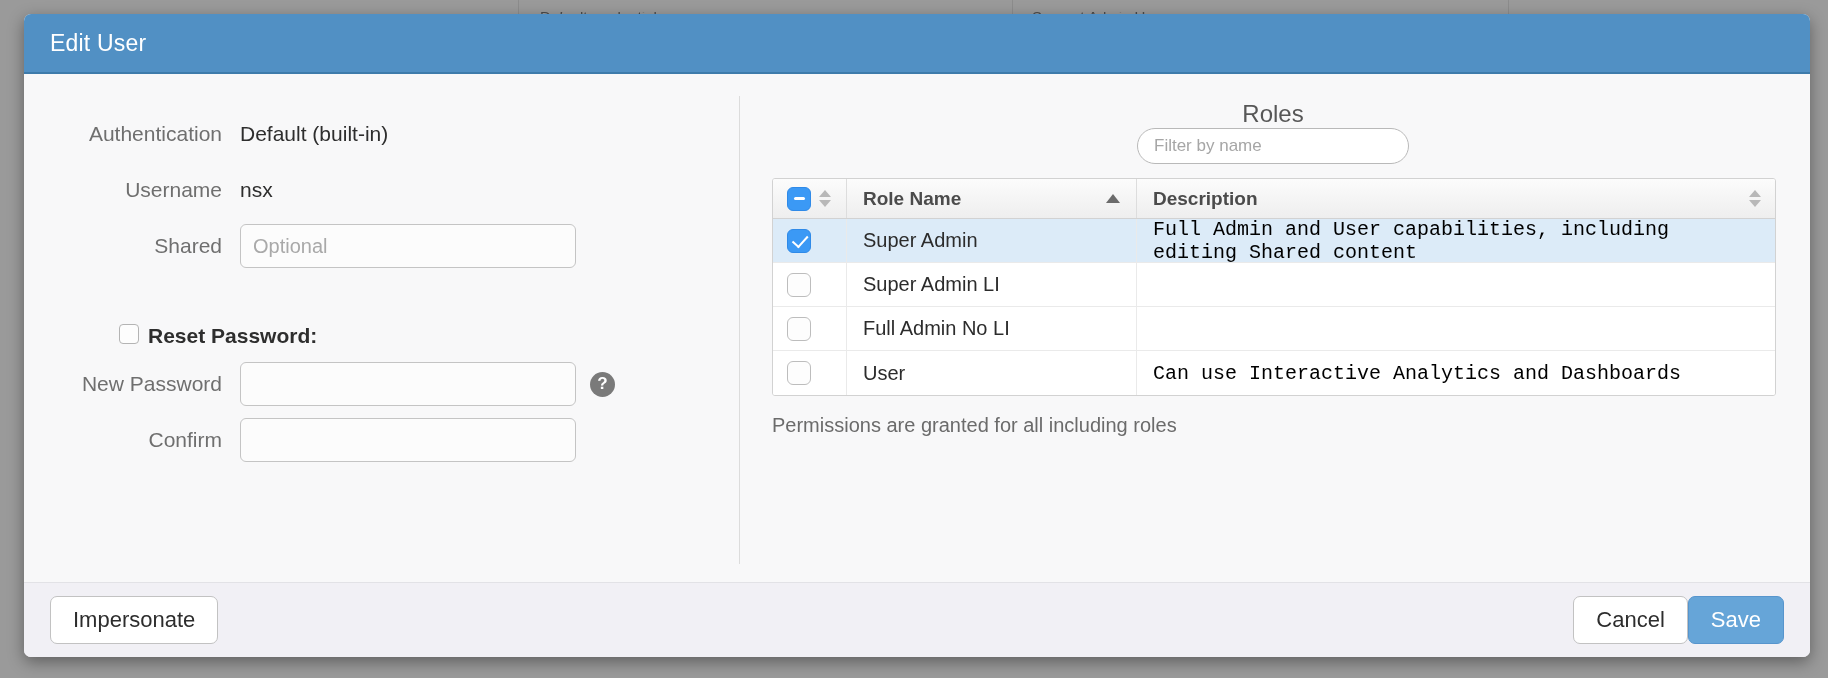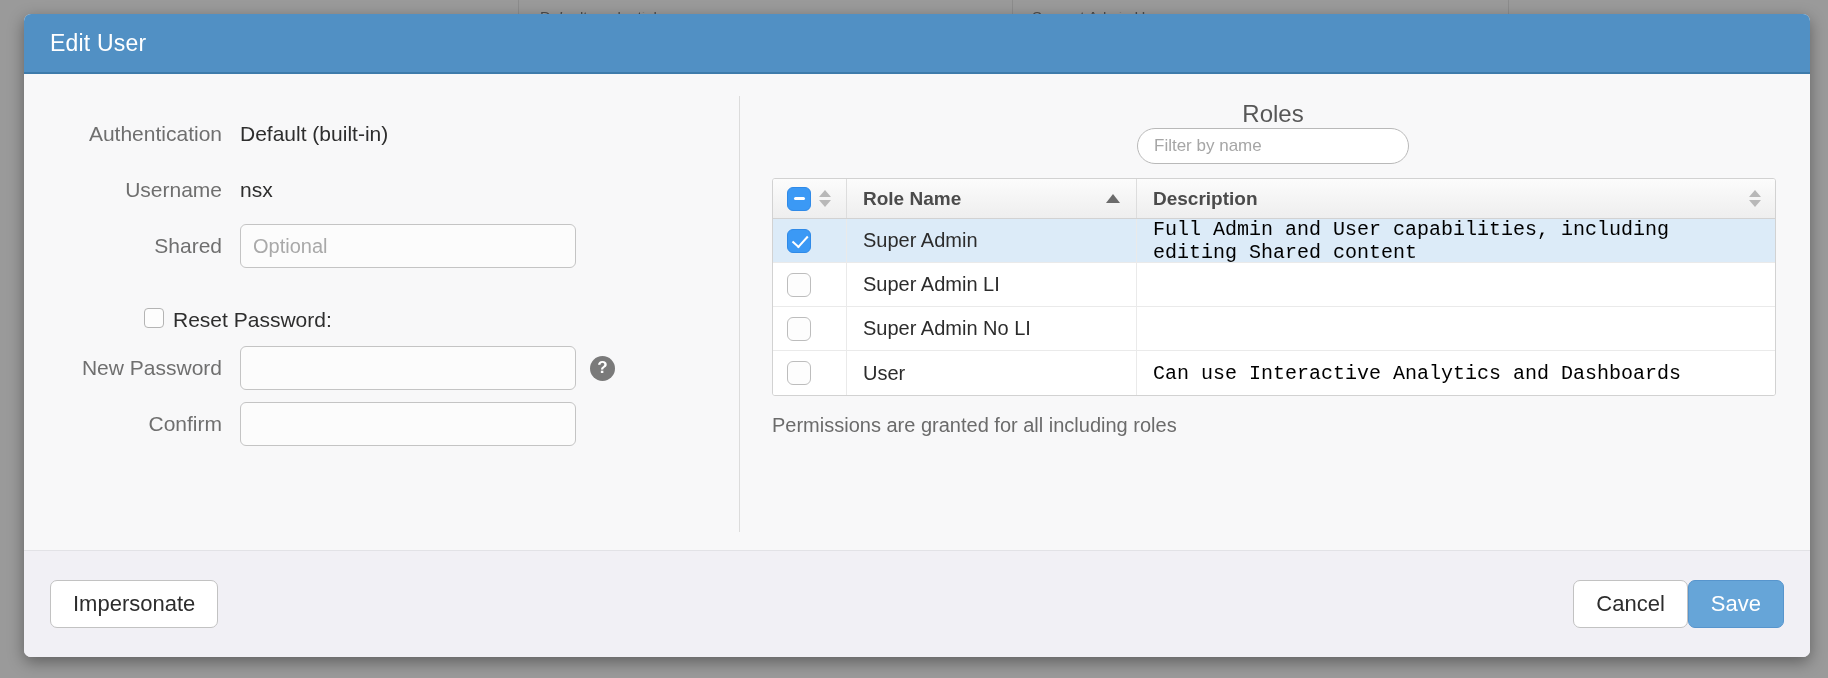--- a/index.html
+++ b/index.html
@@ -109,23 +109,24 @@
     color: #15803d;
     padding: 0 12px;
     font-family: "Liberation Sans", sans-serif;
     outline: none;
   }
   .text-input::placeholder { color: #a9a9a9; }
 
   .reset-row {
     display: flex;
     align-items: center;
-    margin-top: 36px;
+    margin-top: 52px;
     margin-bottom: 10px;
-    padding-left: 120px;
+    padding-left: 95px;
+    font-weight: bold;
   }
   .reset-row .cb-wrap { margin-right: 9px; }
   .reset-label {
     font-size: 21px;
     color: #2e2e2e;
   }
 
   
   .cb-plain {
     width: 20px; height: 20px;
@@ -314,21 +315,21 @@
 
   #roles-note {
     margin-top: 18px;
     font-size: 20px;
     color: #6b6b6b;
   }
 
   
   #modal-footer {
     flex: 0 0 auto;
-    height: 107px;
+    height: 75px;
     background: #f1f0f5;
     border-top: 1px solid #e2e2e6;
     display: flex;
     align-items: center;
     justify-content: space-between;
     padding: 0 26px;
   }
   .footer-right { display: flex; }
 
   .btn {
@@ -453,21 +454,21 @@
             <span class="cb-round"></span>
           </div>
           <div class="td-name">Super Admin LI</div>
           <div class="td-desc"></div>
         </div>
 
         <div class="trow">
           <div class="td-check">
             <span class="cb-round"></span>
           </div>
-          <div class="td-name">Super Admin No LI</div>
+          <div class="td-name">Full Admin No LI</div>
           <div class="td-desc"></div>
         </div>
 
         <div class="trow">
           <div class="td-check">
             <span class="cb-round"></span>
           </div>
           <div class="td-name">User</div>
           <div class="td-desc">Can use Interactive Analytics and Dashboards</div>
         </div>

